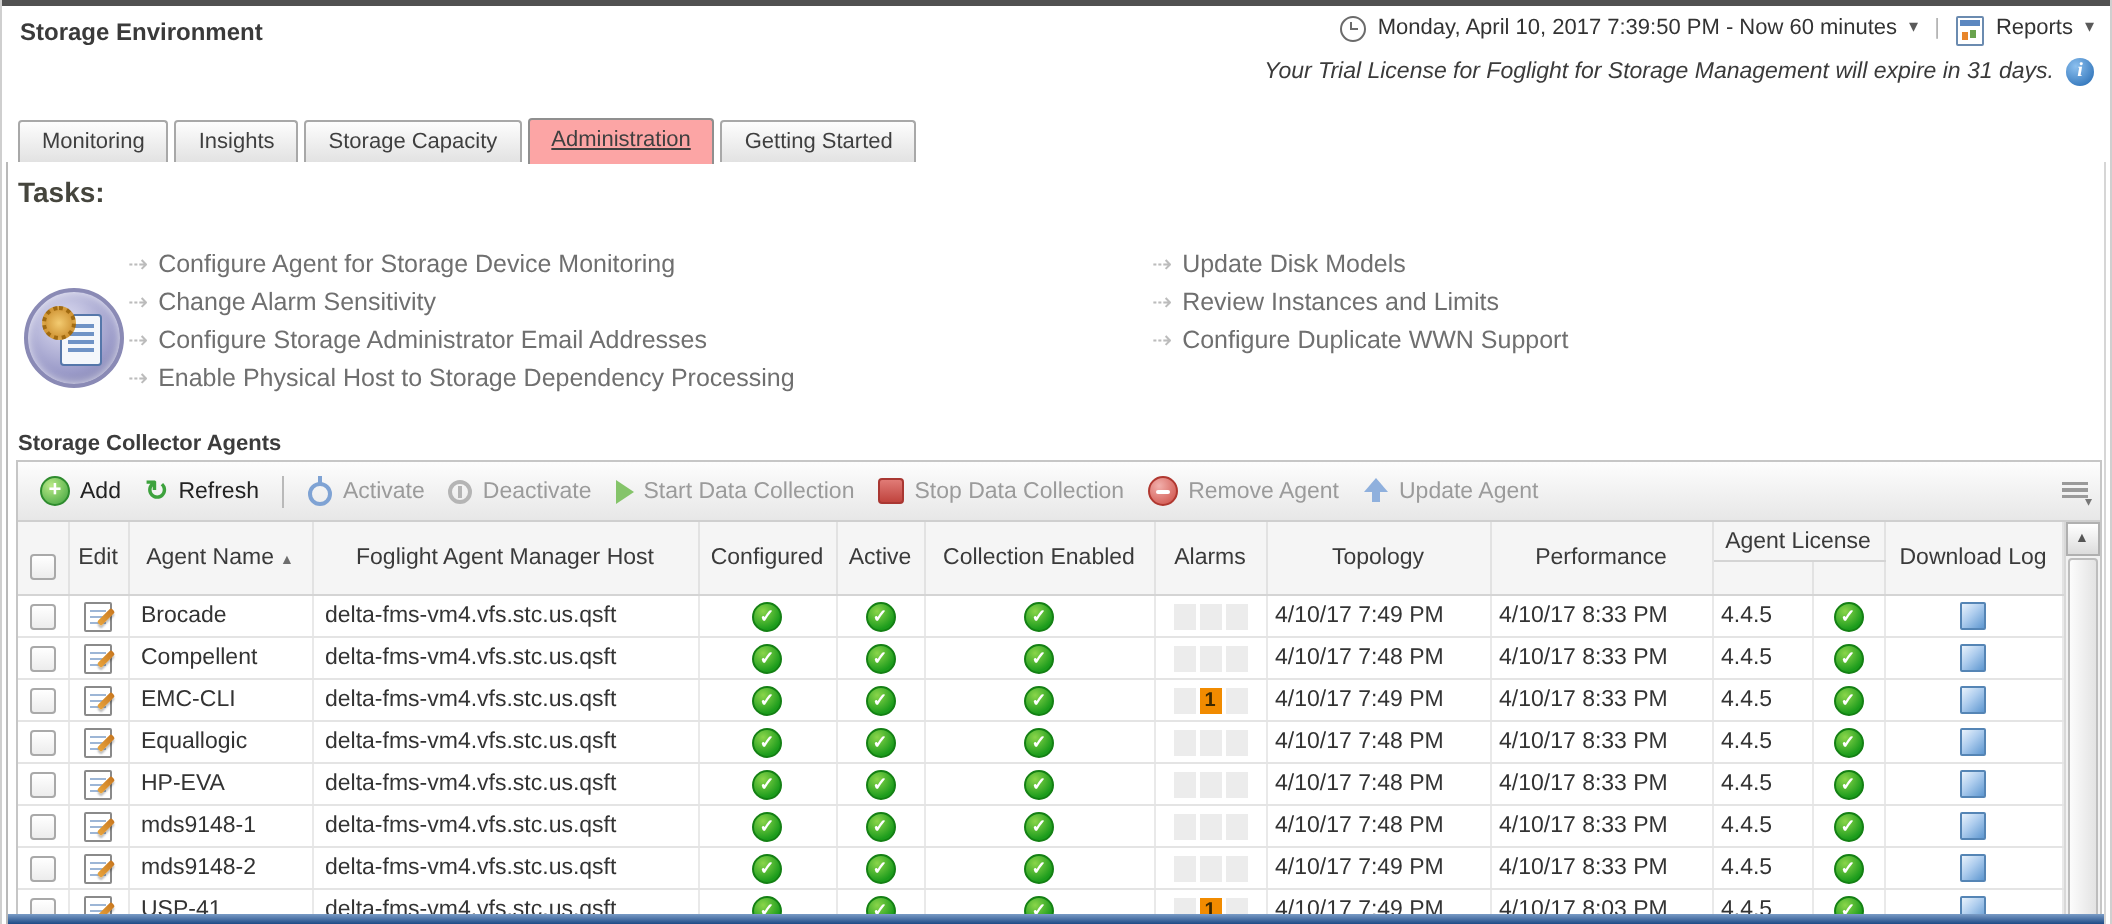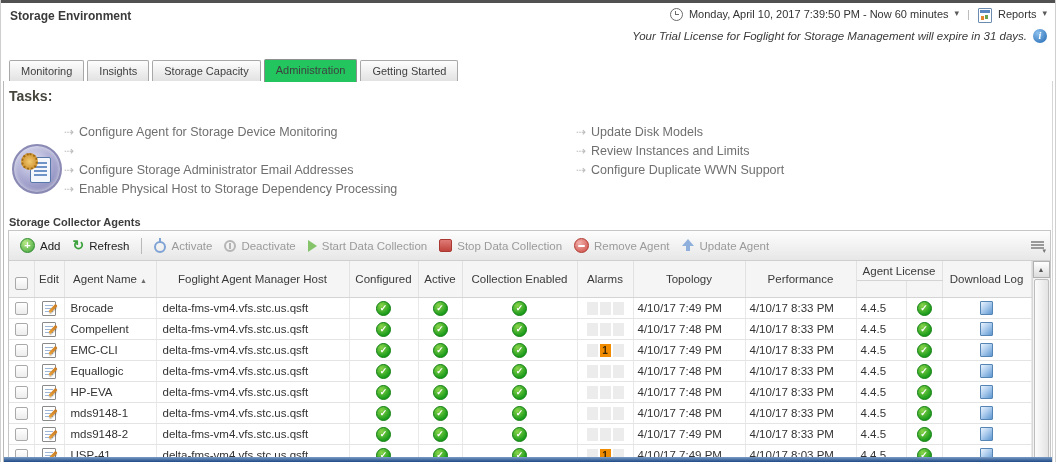--- a/index.html
+++ b/index.html
@@ -29,21 +29,21 @@
   .info-icon{width:14px;height:14px;border-radius:50%;flex:0 0 auto;
         background:radial-gradient(circle at 35% 30%,#8cc0ef,#1f66b0);color:#fff;
         font-size:10px;font-weight:bold;font-style:italic;text-align:center;line-height:14px;
         font-family:"Liberation Serif",serif;}
 
   
   .tabbar{position:absolute;left:3px;right:3px;top:58px;height:23px;border-bottom:3px solid #84cc16;
         padding-left:6px;display:flex;align-items:flex-end;gap:3px;}
   .tab{background:linear-gradient(#fdfdfd,#e2e2e2);border:1px solid #a8a8a8;border-bottom:none;
         border-radius:2px 2px 0 0;padding:4px 11px;font-size:11px;color:#3f3f3f;cursor:default;}
-  .tab.active{background:#22c55e;position:relative;margin-bottom:-1px;padding-bottom:6px;border-color:#8f8f8f;z-index:2;}
+  .tab.active{background:#fca5a5;position:relative;margin-bottom:-1px;padding-bottom:6px;border-color:#8f8f8f;z-index:2;text-decoration:underline;}
 
   
   .tasks-heading{position:absolute;left:9px;top:88px;font-size:14px;font-weight:bold;color:#45453d;}
   .tasks-icon{position:absolute;left:12px;top:144px;width:46px;height:46px;border-radius:50%;
         background:radial-gradient(circle at 40% 32%,#dedef2,#9a9ac8 62%,#74749f);
         border:2px solid #8a8ab5;box-shadow:inset 0 0 5px rgba(255,255,255,.8);}
   .tasks-icon .sheet{position:absolute;left:16px;top:11px;width:19px;height:24px;background:#f4f7fb;
         border:1px solid #5577aa;border-radius:2px;}
   .tasks-icon .sheet::after{content:"";position:absolute;left:3px;top:4px;right:3px;height:1.5px;background:#6f93c6;
         box-shadow:0 4px 0 #6f93c6,0 8px 0 #6f93c6,0 12px 0 #6f93c6;}
@@ -166,20 +166,21 @@
     <span class="sheet"></span>
     <span class="gear"></span>
   </div>
   <div class="task-col left">
     <div class="task-link">
       <span class="link-arrow">⇢</span>
       <span class="lbl">Configure Agent for Storage Device Monitoring</span>
     </div>
     <div class="task-link">
       <span class="link-arrow">⇢</span>
+      <span class="lbl">Change Alarm Sensitivity</span>
     </div>
     <div class="task-link">
       <span class="link-arrow">⇢</span>
       <span class="lbl">Configure Storage Administrator Email Addresses</span>
     </div>
     <div class="task-link">
       <span class="link-arrow">⇢</span>
       <span class="lbl">Enable Physical Host to Storage Dependency Processing</span>
     </div>
   </div>

